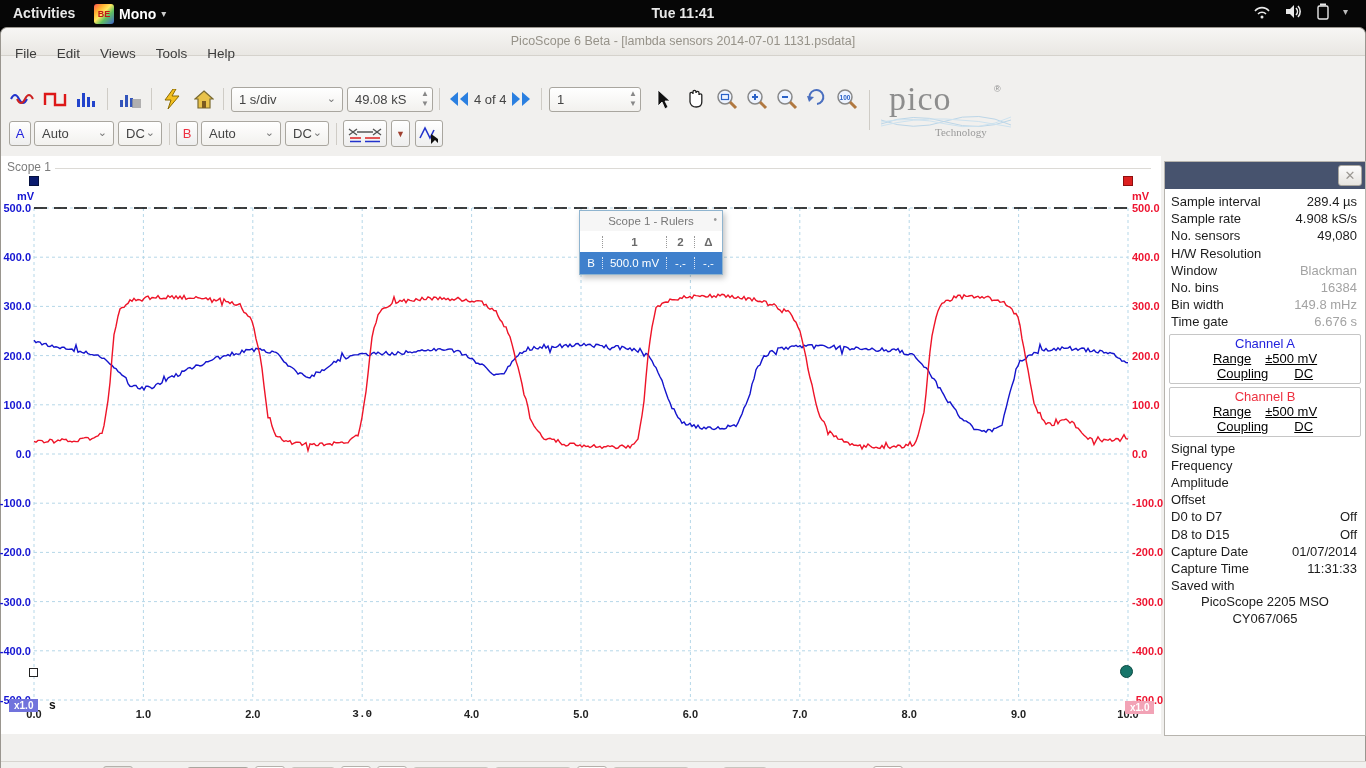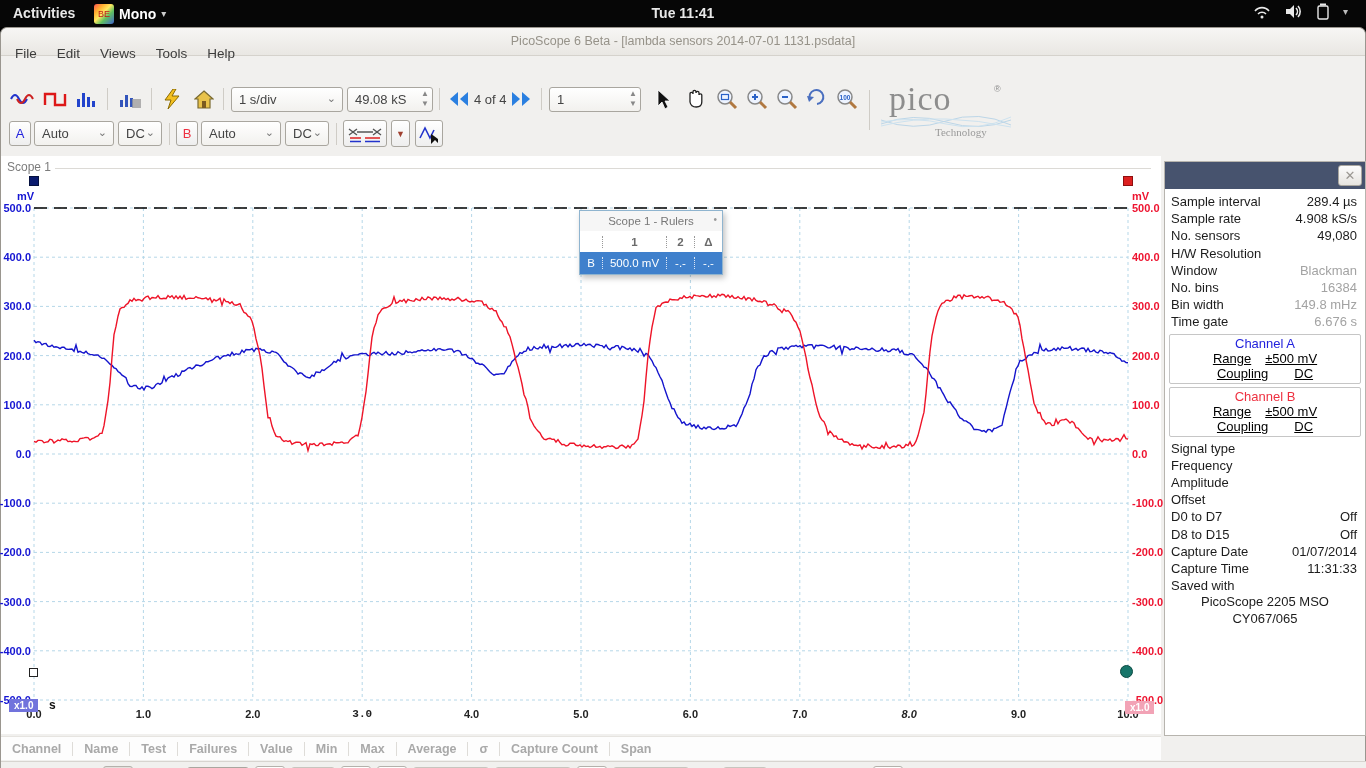--- a/index.html
+++ b/index.html
@@ -8,21 +8,21 @@
   #app { position:relative; width:1366px; height:768px; }
 
   
   #topbar { position:absolute; left:0; top:0; width:1366px; height:27px; background:#060606;
             color:#e8e8e8; font-size:14px; }
   #topbar .activities { position:absolute; left:13px; top:5px; font-weight:bold; }
   #appmenu { position:absolute; left:94px; top:2px; height:23px; display:flex; align-items:center; gap:5px; }
   #appicon { width:20px; height:20px; border-radius:3px;
              background:linear-gradient(135deg,#ff5050 0%,#ffb030 25%,#ffe860 45%,#60c060 65%,#4060d0 100%);
              display:flex; align-items:center; justify-content:center;
-             color:#c01818; font-size:9px; font-weight:normal; background-color:#eee; }
+             color:#c01818; font-size:9px; font-weight:bold; background-color:#eee; }
   #appmenu .name { font-weight:bold; color:#fff; }
   #clock { position:absolute; left:0; right:0; top:5px; text-align:center; font-weight:bold; }
   #sysicons { position:absolute; right:18px; top:3px; display:flex; align-items:center; gap:14px; }
 
   
   #window { position:absolute; left:0; top:27px; width:1366px; height:755px;
             background:#f1f0ee; border:1px solid #9a968f; border-bottom:none;
             border-radius:7px 7px 0 0; }
   #titlebar { position:absolute; left:0; top:0; width:100%; height:28px;
               background:linear-gradient(#f7f6f4,#e9e7e3); border-bottom:1px solid #d5d2cc;
@@ -385,21 +385,21 @@
         </div>
       <div id="xlabels">
           <div class="xlab" style="left: 13px; top: 552px;">0.0</div>
           <div class="xlab" style="left: 122.4px; top: 552px;">1.0</div>
           <div class="xlab" style="left: 231.8px; top: 552px;">2.0</div>
           <div class="xlab" style="left: 341.2px; top: 552px; font-family: Liberation Mono, monospace;">3.0</div>
           <div class="xlab" style="left: 450.6px; top: 552px;">4.0</div>
           <div class="xlab" style="left: 560px; top: 552px;">5.0</div>
           <div class="xlab" style="left: 669.4px; top: 552px;">6.0</div>
           <div class="xlab" style="left: 778.8px; top: 552px;">7.0</div>
-          <div class="xlab" style="left: 888.2px; top: 552px; font-style: italic;">8.0</div>
+          <div class="xlab" style="left: 888.2px; top: 552px;">8.0</div>
           <div class="xlab" style="left: 997.6px; top: 552px;">9.0</div>
           <div class="xlab" style="left: 1107px; top: 552px;">10.0</div>
         </div>
       <span class="unit-l" style="left:16px;top:34px;">mV</span>
       <span class="unit-r" style="left:1131px;top:34px;">mV</span>
 
       <div class="handle" style="left:28px;top:20px;width:10px;height:10px;background:#0a1a6e;border:1px solid #05103f;"></div>
       <div class="handle" style="left:1122px;top:20px;width:10px;height:10px;background:#dd2020;border:1px solid #8f0f0f;"></div>
       <div class="handle" style="left:28px;top:512px;width:9px;height:9px;background:#fff;border:1.4px solid #222;"></div>
       <div class="handle" style="left:1119px;top:509px;width:13px;height:13px;border-radius:50%;background:#17756a;border:1px solid #0c4a42;"></div>
@@ -513,33 +513,20 @@
             <span>Saved with</span>
             <span class="v"></span>
           </div>
         </div>
       <div id="savedlines">
           <div class="centerline">PicoScope 2205 MSO</div>
           <div class="centerline">CY067/065</div>
         </div>
     </div>
 
-    <div id="meas">
-        <span class="col">Channel</span>
-        <span class="col">Name</span>
-        <span class="col">Test</span>
-        <span class="col">Failures</span>
-        <span class="col">Value</span>
-        <span class="col">Min</span>
-        <span class="col">Max</span>
-        <span class="col">Average</span>
-        <span class="col">σ</span>
-        <span class="col">Capture Count</span>
-        <span class="col">Span</span>
-      </div>
 
     <div id="statusbar">
 
       <div class="sbtn" style="left:66px;"></div>
       <div class="sbtn pressed" style="left:102px;"></div>
 
       <div class="combo" style="left:186px;top:5px;width:62px;"></div>
       <div class="sbtn" style="left:254px;border:1px solid #b4b1ab;background:linear-gradient(#fff,#eee);">
         
       </div>

